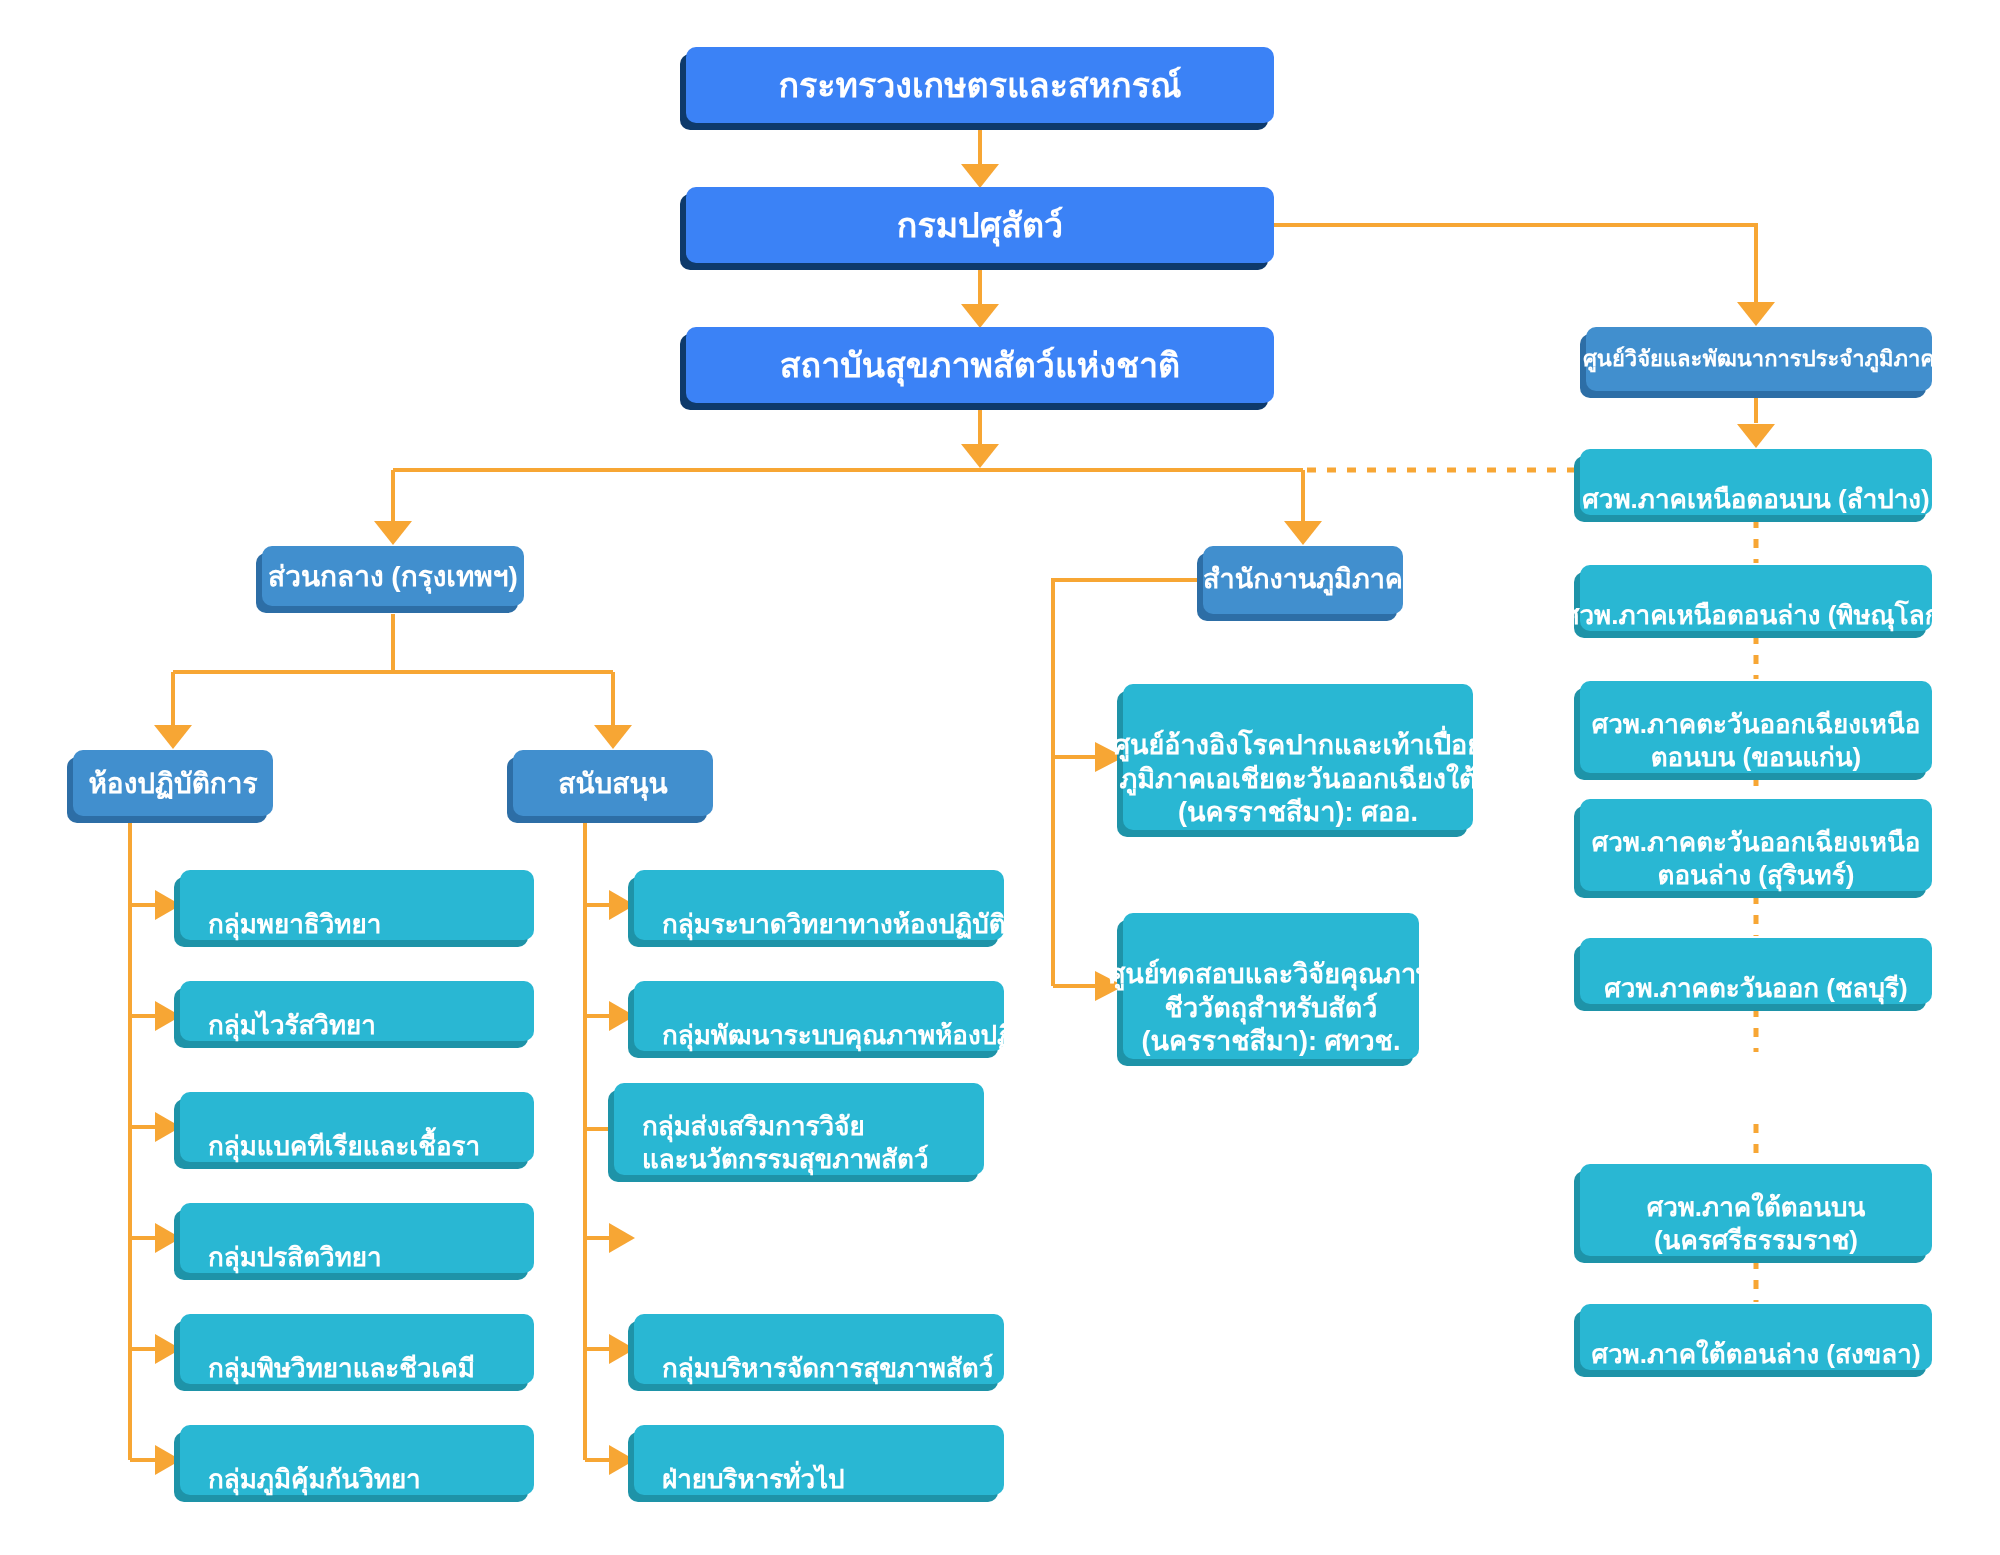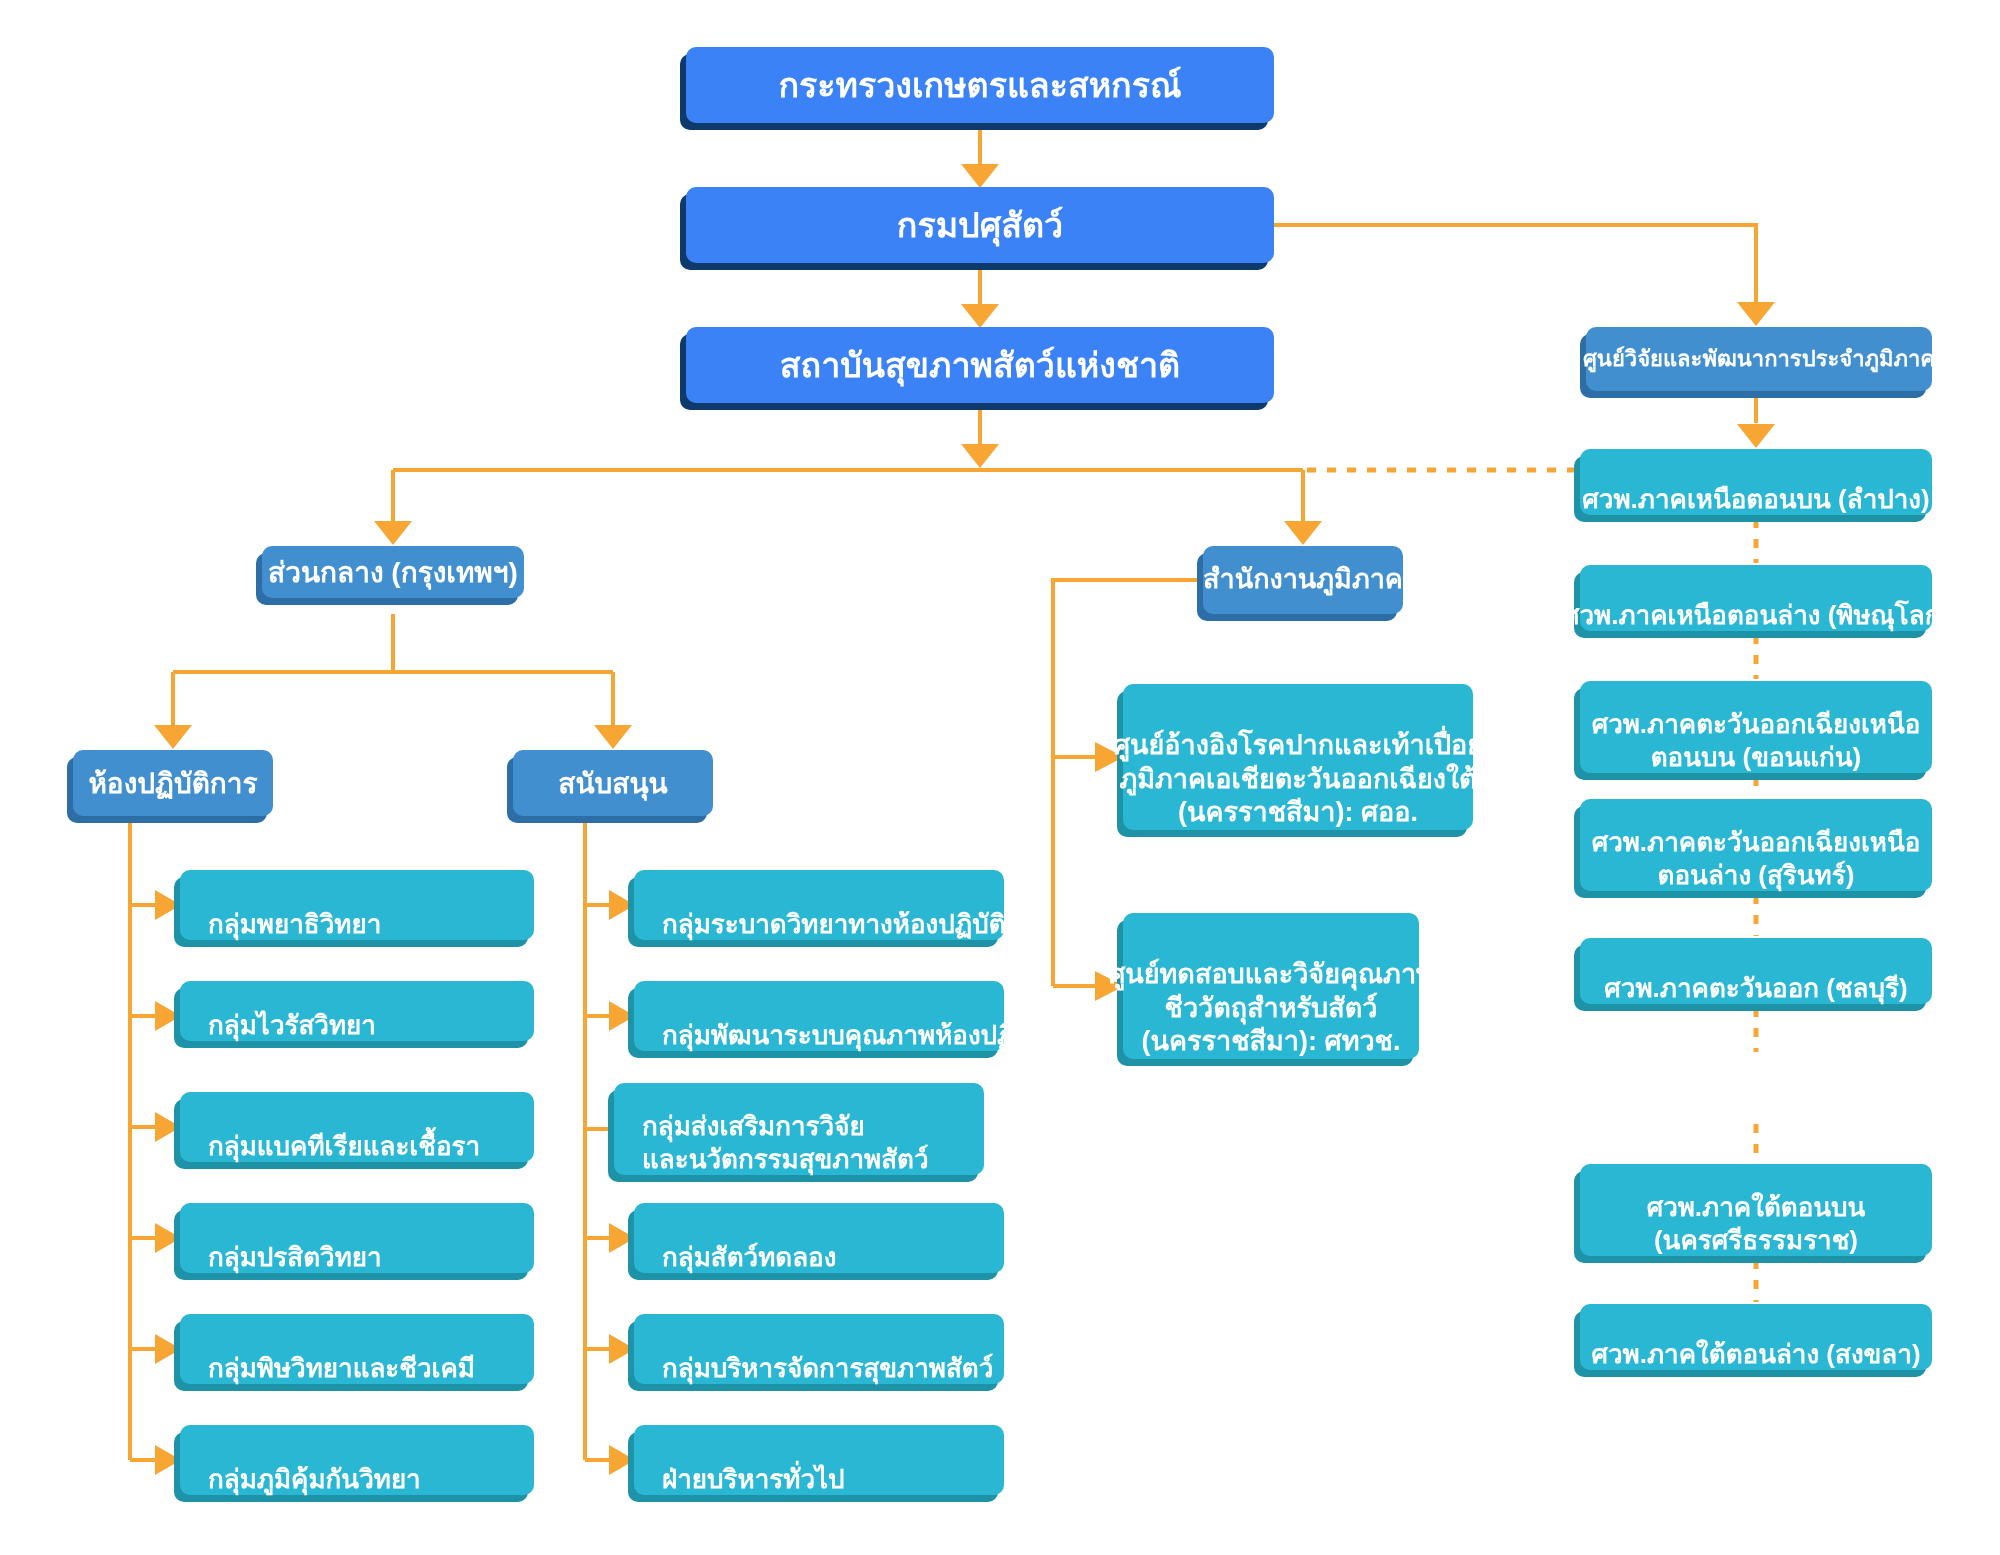--- a/index.html
+++ b/index.html
@@ -103,21 +103,21 @@
   </div>
 
   <div class="node navy" style="left:686px;top:327px;width:588px;height:76px">
     <span class="lbl">สถาบันสุขภาพสัตว์แห่งชาติ</span>
   </div>
 
   <div class="node blue rnd" style="left:1586px;top:327px;width:346px;height:64px">
     <span class="lbl">ศูนย์วิจัยและพัฒนาการประจำภูมิภาค</span>
   </div>
 
-  <div class="node blue" style="left:262px;top:546px;width:262px;height:52px">
+  <div class="node blue" style="left:262px;top:546px;width:262px;height:60px">
     <span class="lbl">ส่วนกลาง (กรุงเทพฯ)</span>
   </div>
 
   <div class="node blue" style="left:1203px;top:546px;width:200px;height:68px;font-size:27px">
     <span class="lbl">สำนักงานภูมิภาค</span>
   </div>
 
   <div class="node blue" style="left:73px;top:750px;width:200px;height:66px">
     <span class="lbl">ห้องปฏิบัติการ</span>
   </div>
@@ -147,23 +147,20 @@
 
   <div class="node teal left" style="left:634px;top:870px;width:342px;height:70px">
     <span class="lbl">กลุ่มระบาดวิทยาทางห้องปฏิบัติการ</span>
   </div>
   <div class="node teal left" style="left:634px;top:981px;width:342px;height:70px">
     <span class="lbl">กลุ่มพัฒนาระบบคุณภาพห้องปฏิบัติการ</span>
   </div>
   <div class="node teal left" style="left:614px;top:1083px;width:342px;height:92px">
     <span class="lbl">กลุ่มส่งเสริมการวิจัย
 และนวัตกรรมสุขภาพสัตว์</span>
-  </div>
-  <div class="node teal left" style="left:634px;top:1203px;width:342px;height:70px">
-    <span class="lbl">กลุ่มสัตว์ทดลอง</span>
   </div>
   <div class="node teal left" style="left:634px;top:1314px;width:342px;height:70px">
     <span class="lbl">กลุ่มบริหารจัดการสุขภาพสัตว์</span>
   </div>
   <div class="node teal left" style="left:634px;top:1425px;width:342px;height:70px">
     <span class="lbl">ฝ่ายบริหารทั่วไป</span>
   </div>
 
   <div class="node teal mid" style="left:1123px;top:684px;width:350px;height:146px">
     <span class="lbl">ศูนย์อ้างอิงโรคปากและเท้าเปื่อย

